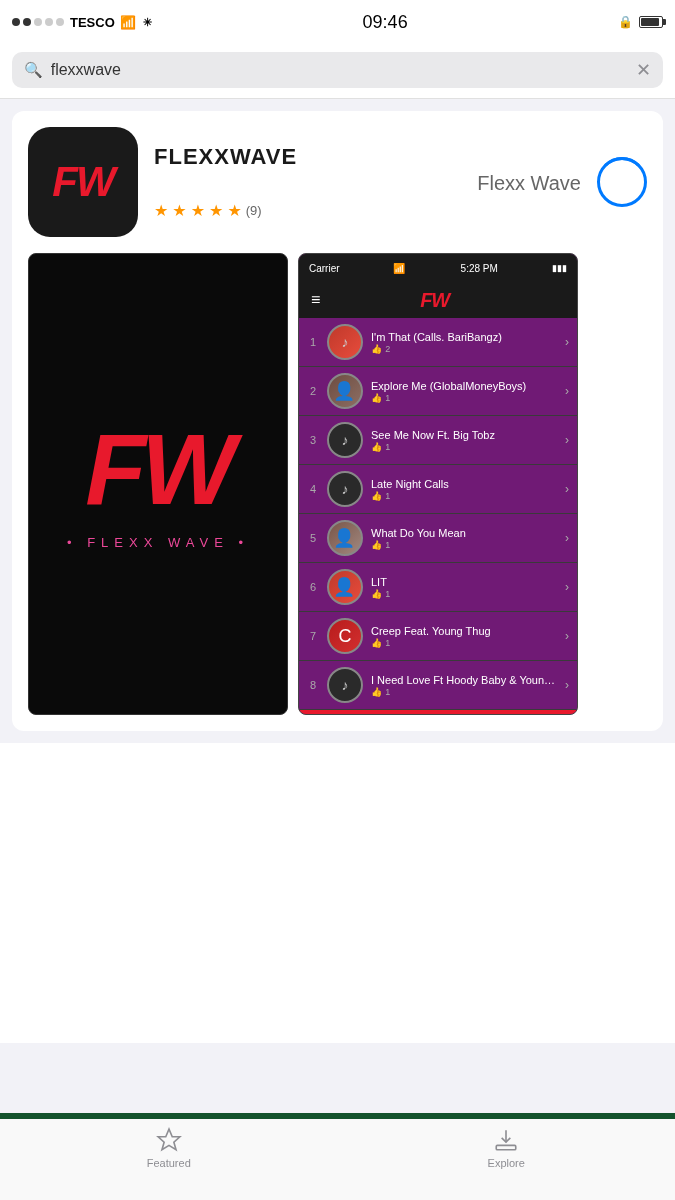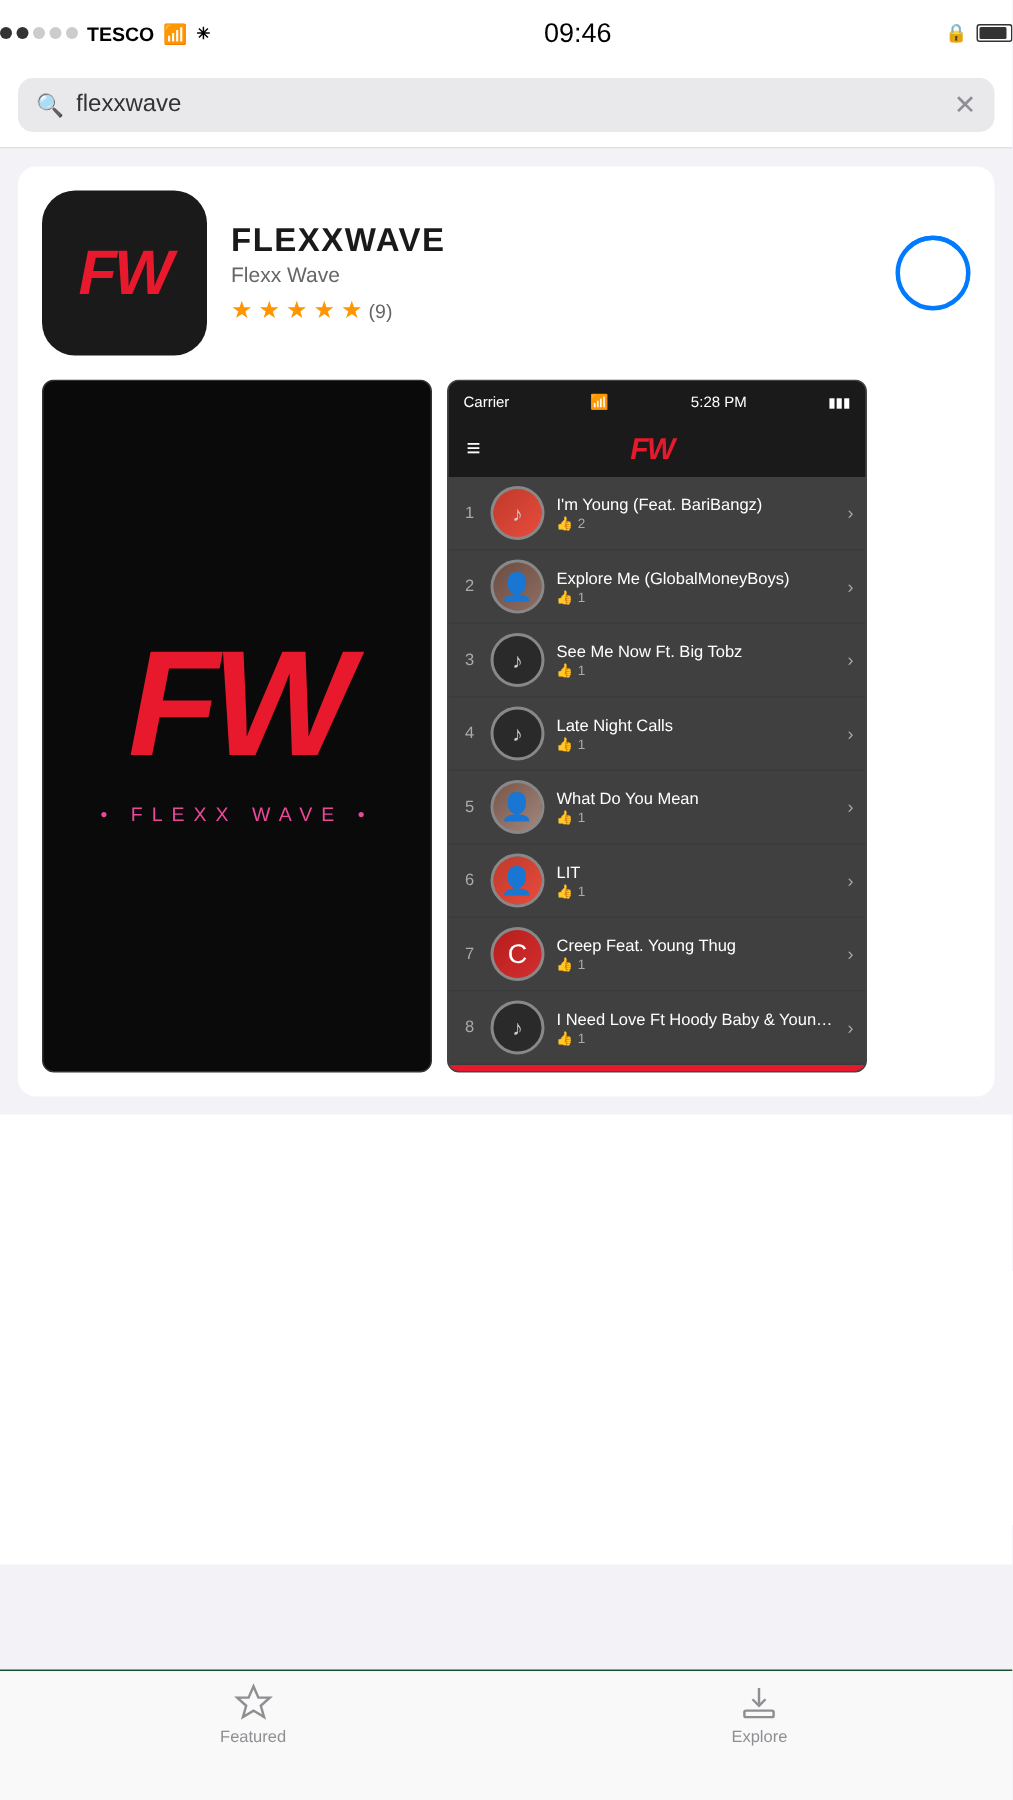--- a/index.html
+++ b/index.html
@@ -12,21 +12,21 @@
       position: relative;
     }
 
     
     .status-bar {
       background: white;
       height: 44px;
       display: flex;
       align-items: center;
       justify-content: space-between;
-      padding: 0 0;
+      padding: 0 12px;
       font-size: 13px;
       font-weight: 600;
     }
     .status-left { display: flex; align-items: center; gap: 6px; }
     .status-center { font-size: 18px; font-weight: 400; }
     .status-right { display: flex; align-items: center; gap: 6px; }
     .signal-dots { display: flex; gap: 3px; }
     .dot { width: 8px; height: 8px; border-radius: 50%; }
     .dot-filled { background: #333; }
     .dot-empty { background: #ccc; }
@@ -105,21 +105,21 @@
       font-style: italic;
       letter-spacing: -2px;
     }
     .app-info { flex: 1; }
     .app-title {
       font-size: 22px;
       font-weight: 700;
       color: #1a1a1a;
       letter-spacing: 1px;
     }
-    .app-subtitle { font-size: 14px; color: #666; margin: 2px 0 6px; }
+    .app-subtitle { font-size: 20px; color: #666; margin: 2px 0 6px; text-align: right; }
     .stars { display: flex; align-items: center; gap: 4px; }
     .star { color: #ff9500; font-size: 16px; }
     .rating-count { font-size: 13px; color: #666; }
     .app-action {
       flex-shrink: 0;
       display: flex;
       align-items: center;
       justify-content: center;
     }
     .download-circle {
@@ -180,21 +180,21 @@
       font-size: 13px;
       letter-spacing: 6px;
       margin-top: 16px;
       font-weight: 300;
     }
 
     
     .screenshot-right {
       width: 280px;
       height: 462px;
-      background: #404040;
+      background: #701a75;
       border-radius: 8px;
       flex-shrink: 0;
       overflow: hidden;
       border: 1px solid #444;
     }
     .app-screenshot-status {
       background: #1a1a1a;
       height: 28px;
       display: flex;
       align-items: center;
@@ -265,21 +265,21 @@
     .mozzarella-text { color: white; font-size: 10px; font-weight: 700; letter-spacing: 1px; }
 
     
     .tab-bar {
       position: absolute;
       bottom: 0;
       left: 0;
       right: 0;
       height: 87px;
       background: #f9f9f9;
-      border-top: 1px solid #14532d;
+      border-top: 6px solid #14532d;
       display: flex;
       align-items: flex-start;
       padding-top: 8px;
     }
     .tab-item {
       flex: 1;
       display: flex;
       flex-direction: column;
       align-items: center;
       gap: 4px;
@@ -376,21 +376,21 @@
       </div>
 
       <div class="song-list">
 
         <div class="song-item">
           <span class="song-number">1</span>
           <div class="song-thumb thumb-red">
             <span class="song-thumb-music">♪</span>
           </div>
           <div class="song-details">
-            <div class="song-title">I'm Young (Feat. BariBangz)</div>
+            <div class="song-title">I'm That (Calls. BariBangz)</div>
             <div class="song-likes">
               <span>👍</span> 2
             </div>
           </div>
           <span class="song-chevron">›</span>
         </div>
 
         <div class="song-item">
           <span class="song-number">2</span>
           <div class="song-thumb thumb-brown">

